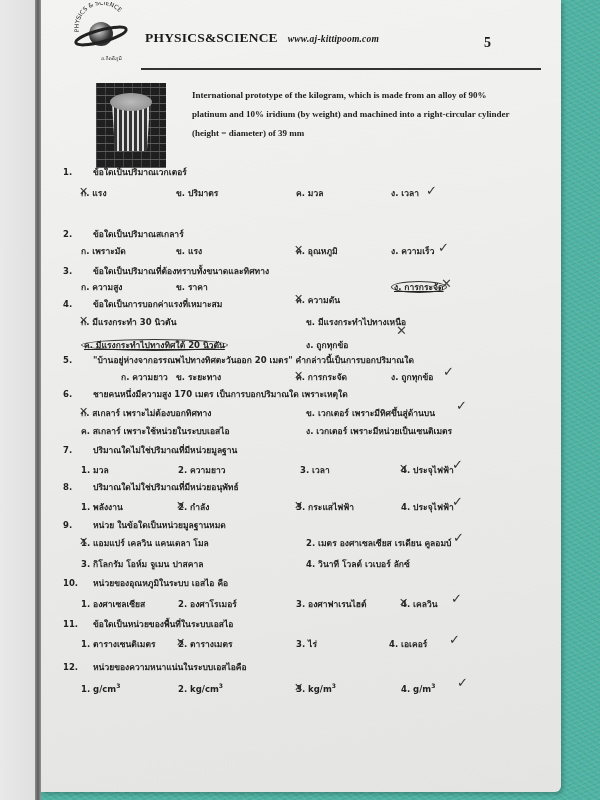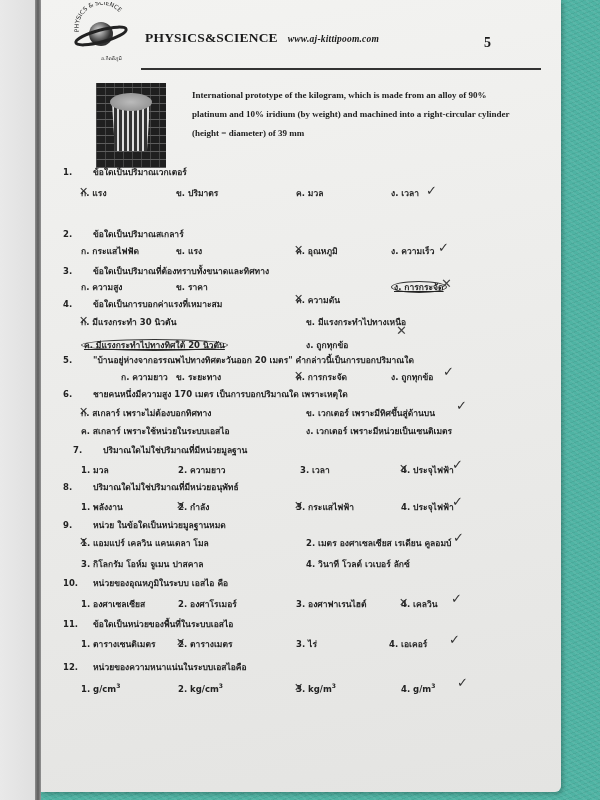--- a/index.html
+++ b/index.html
@@ -125,21 +125,21 @@
   <div class="caption">International prototype of the kilogram, which is made from an alloy of 90% platinum and 10% iridium (by weight) and machined into a right-circular cylinder (height = diameter) of 39 mm</div>
 
   <div id="questions">
       <div class="q" style="top: 165px;"><span class="qnum">1.</span><span>ข้อใดเป็นปริมาณเวกเตอร์</span></div>
       <div class="opt" style="left: 40px; top: 186px;"><span class="cross-on">ก. แรง</span></div>
       <div class="opt" style="left: 135px; top: 186px;"><span>ข. ปริมาตร</span></div>
       <div class="opt" style="left: 255px; top: 186px;"><span>ค. มวล</span></div>
       <div class="opt" style="left: 350px; top: 186px;"><span>ง. เวลา</span></div>
       <div class="mark" style="left: 385px; top: 183px;">✓</div>
       <div class="q" style="top: 227px;"><span class="qnum">2.</span><span>ข้อใดเป็นปริมาณสเกลาร์</span></div>
-      <div class="opt" style="left: 40px; top: 244px;"><span>ก. กระแสไฟฟัด</span></div>
+      <div class="opt" style="left: 40px; top: 244px;"><span>ก. เพราะมัด</span></div>
       <div class="opt" style="left: 135px; top: 244px;"><span>ข. แรง</span></div>
       <div class="opt" style="left: 255px; top: 244px;"><span class="cross-on">ค. อุณหภูมิ</span></div>
       <div class="opt" style="left: 350px; top: 244px;"><span>ง. ความเร็ว</span></div>
       <div class="mark" style="left: 397px; top: 240px;">✓</div>
       <div class="q" style="top: 264px;"><span class="qnum">3.</span><span>ข้อใดเป็นปริมาณที่ต้องทราบทั้งขนาดและทิศทาง</span></div>
       <div class="opt" style="left: 40px; top: 280px;"><span>ก. ความสูง</span></div>
       <div class="opt" style="left: 135px; top: 280px;"><span>ข. ราคา</span></div>
       <div class="opt" style="left: 255px; top: 280px; margin-top: 13px;"><span class="cross-on">ค. ความดัน</span></div>
       <div class="opt" style="left: 350px; top: 280px;"><span class="circle-on">ง. การกระจัด</span></div>
       <div class="mark x" style="left: 400px; top: 276px;">✕</div>
@@ -154,21 +154,21 @@
       <div class="opt" style="left: 135px; top: 370px;"><span>ข. ระยะทาง</span></div>
       <div class="opt" style="left: 255px; top: 370px;"><span class="cross-on">ค. การกระจัด</span></div>
       <div class="opt" style="left: 350px; top: 370px;"><span>ง. ถูกทุกข้อ</span></div>
       <div class="mark" style="left: 402px; top: 364px;">✓</div>
       <div class="q" style="top: 387px;"><span class="qnum">6.</span><span>ชายคนหนึ่งมีความสูง 170 เมตร  เป็นการบอกปริมาณใด เพราะเหตุใด</span></div>
       <div class="opt" style="left: 40px; top: 406px;"><span class="cross-on">ก. สเกลาร์ เพราะไม่ต้องบอกทิศทาง</span></div>
       <div class="opt" style="left: 265px; top: 406px;"><span>ข. เวกเตอร์ เพราะมีทิศขึ้นสู่ด้านบน</span></div>
       <div class="opt" style="left: 40px; top: 424px;"><span>ค. สเกลาร์ เพราะใช้หน่วยในระบบเอสไอ</span></div>
       <div class="opt" style="left: 265px; top: 424px;"><span>ง. เวกเตอร์ เพราะมีหน่วยเป็นเซนติเมตร</span></div>
       <div class="mark" style="left: 415px; top: 398px;">✓</div>
-      <div class="q" style="top: 443px; margin-left: 10px;"><span class="qnum">7.</span><span>ปริมาณใดไม่ใช่ปริมาณที่มีหน่วยมูลฐาน</span></div>
+      <div class="q" style="top: 443px;"><span class="qnum">7.</span><span>ปริมาณใดไม่ใช่ปริมาณที่มีหน่วยมูลฐาน</span></div>
       <div class="opt" style="left: 40px; top: 463px;"><span>1. มวล</span></div>
       <div class="opt" style="left: 137px; top: 463px;"><span>2. ความยาว</span></div>
       <div class="opt" style="left: 259px; top: 463px;"><span>3. เวลา</span></div>
       <div class="opt" style="left: 360px; top: 463px;"><span class="cross-on">4. ประจุไฟฟ้า</span></div>
       <div class="mark" style="left: 411px; top: 457px;">✓</div>
       <div class="q" style="top: 480px;"><span class="qnum">8.</span><span>ปริมาณใดไม่ใช่ปริมาณที่มีหน่วยอนุพัทธ์</span></div>
       <div class="opt" style="left: 40px; top: 500px;"><span>1. พลังงาน</span></div>
       <div class="opt" style="left: 137px; top: 500px;"><span class="cross-on">2. กำลัง</span></div>
       <div class="opt" style="left: 255px; top: 500px;"><span class="cross-on">3. กระแสไฟฟ้า</span></div>
       <div class="opt" style="left: 360px; top: 500px;"><span>4. ประจุไฟฟ้า</span></div>

